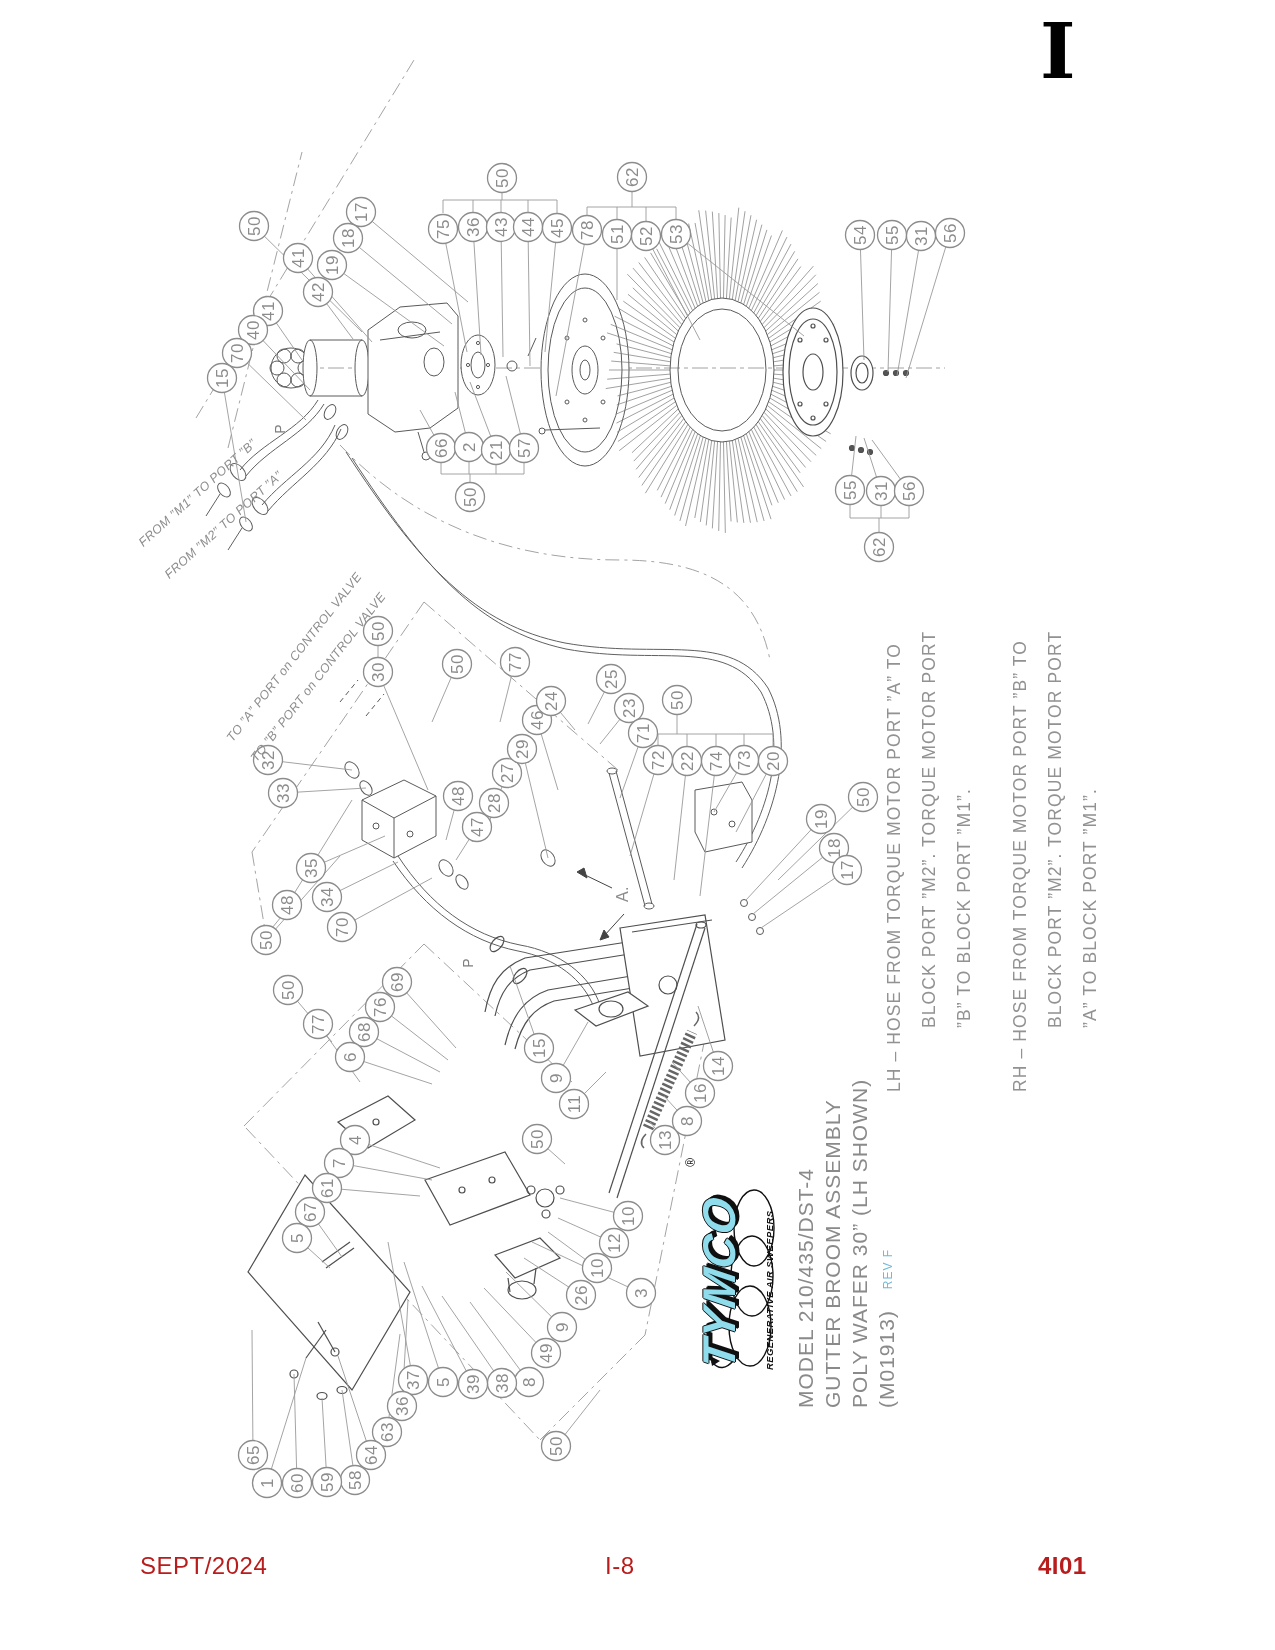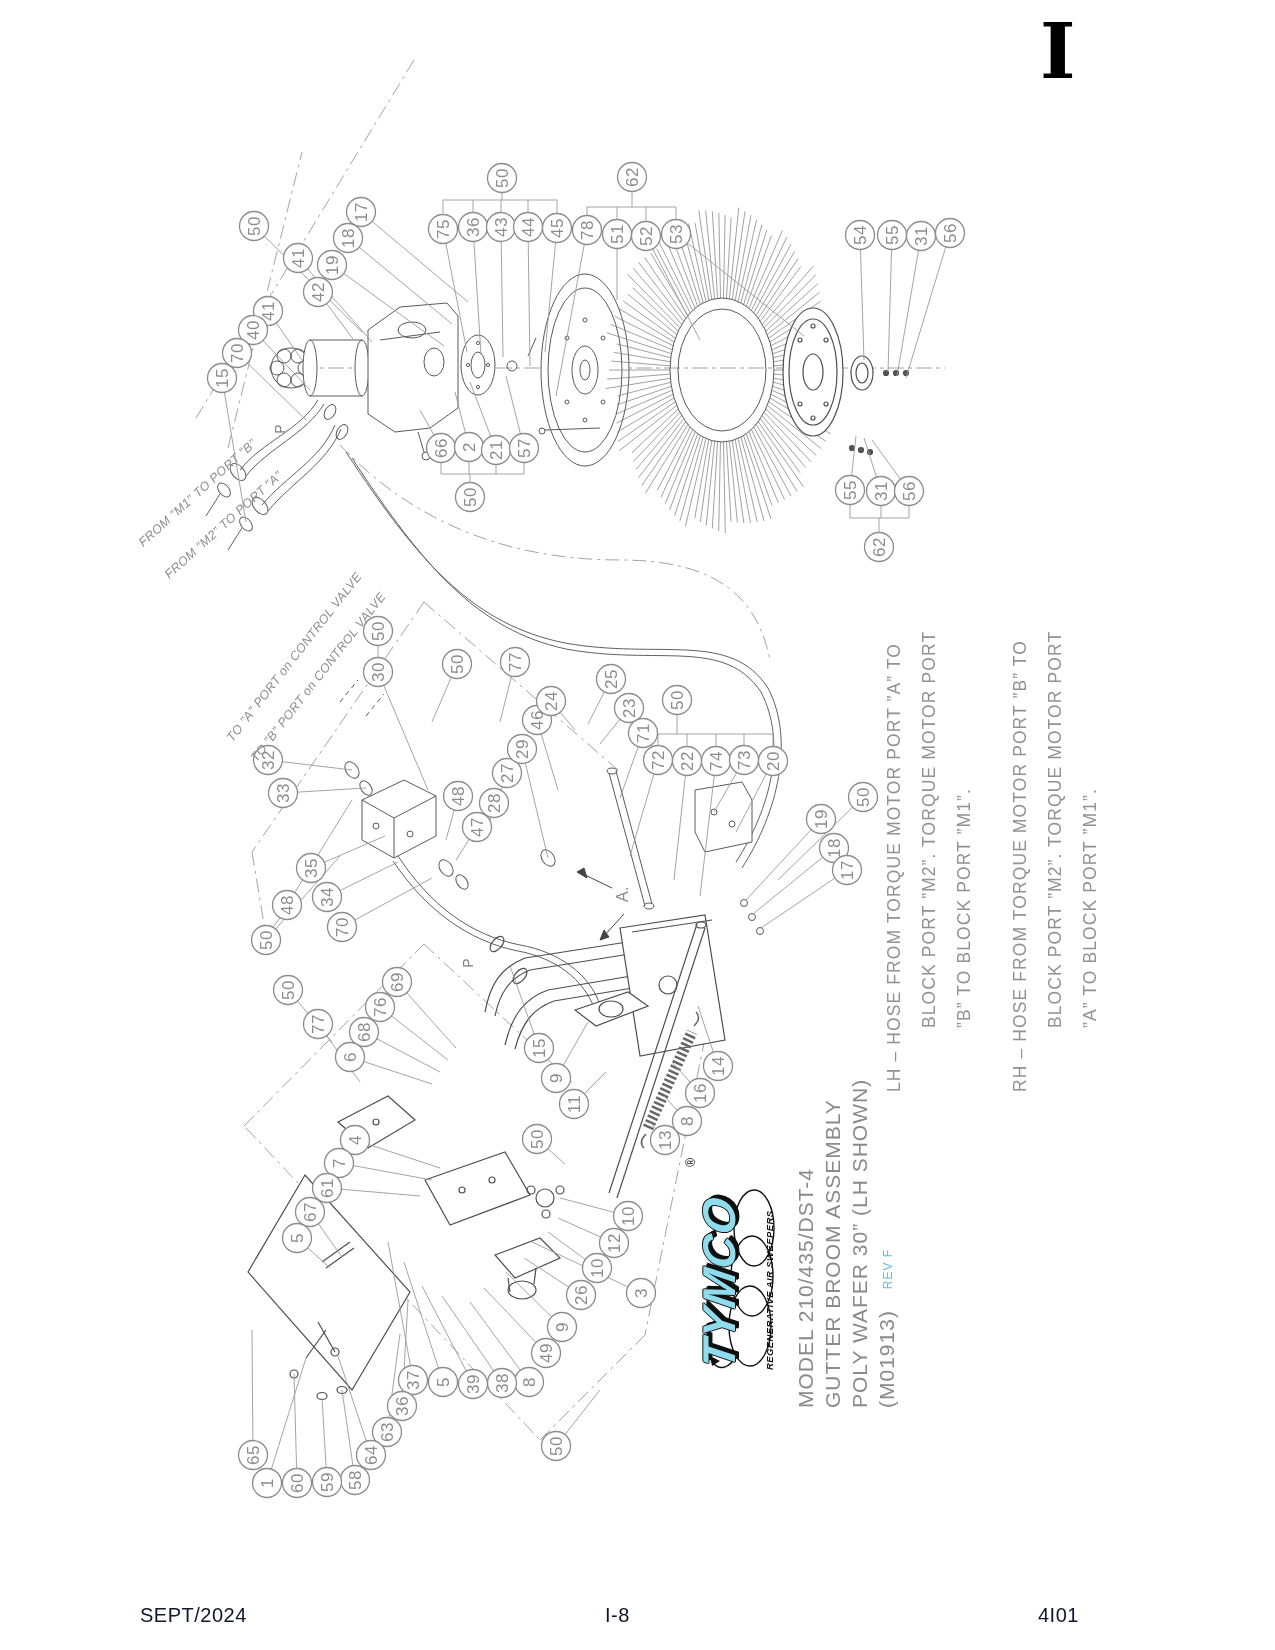--- a/index.html
+++ b/index.html
@@ -11,21 +11,21 @@
                letter-spacing:1px;white-space:nowrap;}
   .rev{font-size:12px;letter-spacing:1px;margin-left:14px;vertical-align:2px;}
   .note{width:560px;height:106px;font-size:17.5px;line-height:35px;color:#929292;
         letter-spacing:1.1px;white-space:nowrap;}
   .note .cont{padding-left:64px;}
   .ann{position:absolute;font-style:italic;color:#8d8d8d;font-size:12.5px;
        letter-spacing:.4px;white-space:nowrap;}
   .plabel{position:absolute;color:#7f7f7f;font-size:14px;transform:rotate(-90deg);}
   .corner-letter{position:absolute;left:1040px;top:14px;font-family:"DejaVu Serif",serif;
                  font-weight:bold;font-size:76px;color:#000;line-height:1;}
-  .footer-text{position:absolute;top:1604px;font-size:20px;color:#0f172a;letter-spacing:.5px;}
+  .footer-text{position:absolute;top:1552px;font-size:24px;color:#b91c1c;letter-spacing:.5px;}
   
   .logo{position:absolute;left:630px;top:1210px;width:224px;height:116px;
         transform:rotate(-90deg);}
   .logo .row{position:relative;height:78px;}
   .brand{position:absolute;left:12px;top:8px;font-size:46px;font-weight:bold;font-style:italic;
          letter-spacing:1px;transform:skewX(-8deg);
          text-shadow:1px 0 #101010,-1px 0 #101010,0 1px #101010,0 -1px #101010,
                      3px 3px 0 #101010,4px 4px 0 #101010;}
   .reg{position:absolute;right:2px;top:0;font-size:12px;color:#101010;}
   .tagline{font-size:9.5px;font-weight:bold;font-style:italic;color:#101010;
@@ -937,13 +937,13 @@
       <polygon points="22,2 32,0 27,10" fill="#101010"></polygon>
     </svg>
     <span class="brand" id="brand-text" style="color: rgb(142, 220, 236);">TYMCO</span>
     <span class="reg">®</span>
   </div>
   <div class="tagline">REGENERATIVE AIR SWEEPERS</div>
 </div>
 
 <div class="footer-text" style="left:140px;">SEPT/2024</div>
 <div class="footer-text" style="left:605px;">I-8</div>
-<div class="footer-text" style="left:1038px;">4I01</div>
+<div class="footer-text" style="left:1038px;font-weight:bold;">4I01</div>
 
 </body></html>

